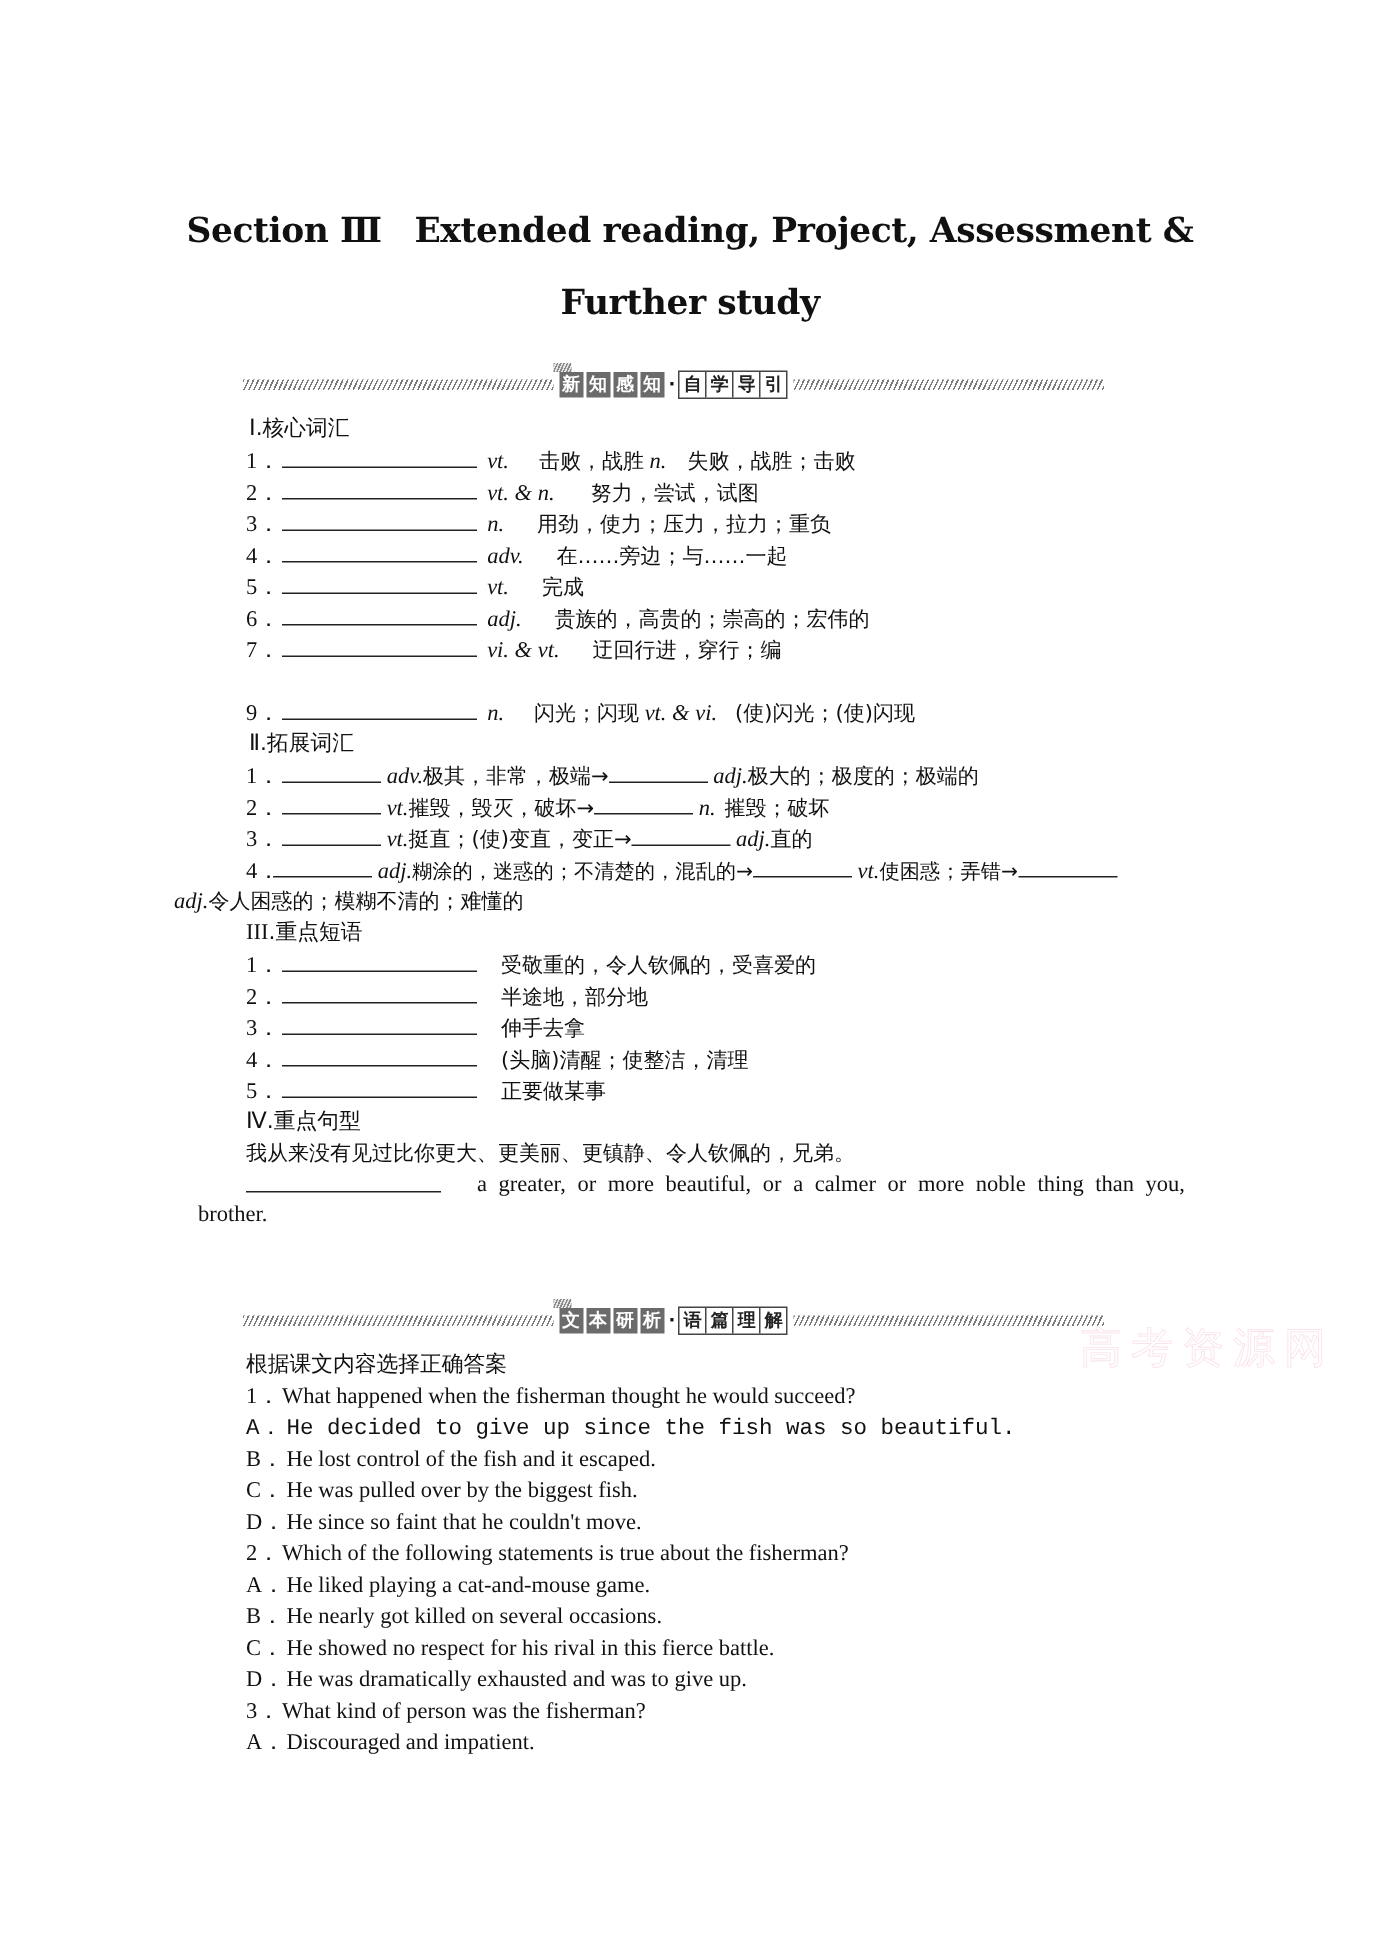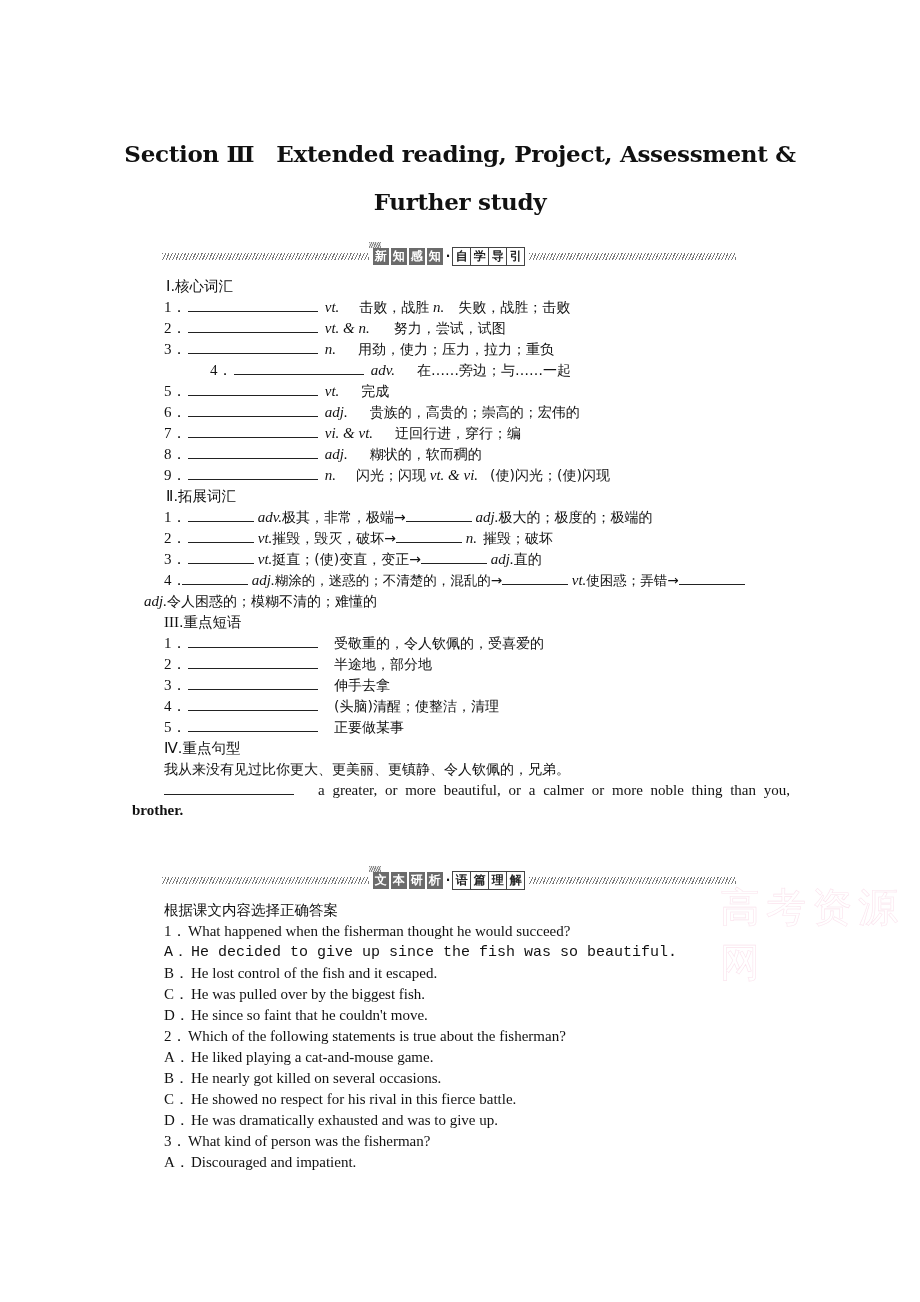--- a/index.html
+++ b/index.html
@@ -127,21 +127,21 @@
     .b-short { width: 66px; }
     .pos { font-style: italic; }
     .cn { font-family: "DejaVu Sans", sans-serif; font-size: 14px; }
     .sp { display: inline-block; }
 
     .watermark {
       position: absolute;
       left: 720px;
       top: 880px;
       font-family: "DejaVu Sans", sans-serif;
-      font-size: 40px;
+      font-size: 28px;
       letter-spacing: 6px;
       color: transparent;
       -webkit-text-stroke: 0.6px rgba(240, 170, 200, 0.55);
       opacity: 0.6;
     }
   </style>
 </head>
 <body>
 
 <div class="page">
@@ -183,44 +183,40 @@
   <div class="line" style="left:164px; top:318px;">
     <span class="num" style="width:24px">2．</span><span class="blank b-long"></span>
     <span class="pos" style="margin-left:3px">vt. &amp; n.</span><span class="sp" style="width:24px"></span><span class="cn">努力，尝试，试图</span>
   </div>
 
   <div class="line" style="left:164px; top:339px;">
     <span class="num" style="width:24px">3．</span><span class="blank b-long"></span>
     <span class="pos" style="margin-left:3px">n.</span><span class="sp" style="width:22px"></span><span class="cn">用劲，使力；压力，拉力；重负</span>
   </div>
 
-  <div class="line" style="left:164px; top:360px;margin-left:46px;">
+  <div class="line" style="left:164px; top:360px;">
     <span class="num" style="width:24px">4．</span><span class="blank b-long"></span>
     <span class="pos" style="margin-left:3px">adv.</span><span class="sp" style="width:22px"></span><span class="cn">在……旁边；与……一起</span>
   </div>
 
   <div class="line" style="left:164px; top:381px;">
     <span class="num" style="width:24px">5．</span><span class="blank b-long"></span>
     <span class="pos" style="margin-left:3px">vt.</span><span class="sp" style="width:22px"></span><span class="cn">完成</span>
   </div>
 
   <div class="line" style="left:164px; top:402px;">
     <span class="num" style="width:24px">6．</span><span class="blank b-long"></span>
     <span class="pos" style="margin-left:3px">adj.</span><span class="sp" style="width:22px"></span><span class="cn">贵族的，高贵的；崇高的；宏伟的</span>
   </div>
 
   <div class="line" style="left:164px; top:423px;">
     <span class="num" style="width:24px">7．</span><span class="blank b-long"></span>
     <span class="pos" style="margin-left:3px">vi. &amp; vt.</span><span class="sp" style="width:22px"></span><span class="cn">迂回行进，穿行；编</span>
   </div>
 
-  <div class="line" style="left:164px; top:444px;">
-    <span class="num" style="width:24px">8．</span><span class="blank b-long"></span>
-    <span class="pos" style="margin-left:3px">adj.</span><span class="sp" style="width:22px"></span><span class="cn">糊状的，软而稠的</span>
-  </div>
 
   <div class="line" style="left:164px; top:465px;">
     <span class="num" style="width:24px">9．</span><span class="blank b-long"></span>
     <span class="pos" style="margin-left:3px">n.</span><span class="sp" style="width:20px"></span><span class="cn">闪光；闪现</span>
     <span class="pos">vt. &amp; vi.</span><span class="sp" style="width:12px"></span><span class="cn">(使)闪光；(使)闪现</span>
   </div>
 
   <div class="line heading" style="left:166px; top:486px;">
     <span class="roman">Ⅱ</span><span>.拓展词汇</span>
   </div>
@@ -241,21 +237,21 @@
     <span class="num" style="width:24px">3．</span><span class="blank b-short"></span>
     <span class="pos">vt.</span><span class="cn">挺直；(使)变直，变正→</span><span class="blank b-short"></span>
     <span class="pos">adj.</span><span class="cn">直的</span>
   </div>
 
   <div class="line" style="left:164px; top:570px;">
     <span class="num" style="width:18px">4．</span><span class="blank b-short"></span>
     <span class="pos">adj.</span><span class="cn" style="font-size:13.5px">糊涂的，迷惑的；不清楚的，混乱的→</span><span class="blank b-short"></span>
     <span class="pos">vt.</span><span class="cn" style="font-size:13.5px">使困惑；弄错→</span><span class="blank b-short"></span>
   </div>
-  <div class="line" style="left:144px; top:591px;">
+  <div class="line" style="left:116px; top:591px;">
     <span class="pos">adj.</span><span class="cn">令人困惑的；模糊不清的；难懂的</span>
   </div>
 
   <div class="line heading" style="left:164px; top:612px;">
     <span class="roman">III</span><span>.重点短语</span>
   </div>
 
   <div class="line" style="left:164px; top:633px;">
     <span class="num" style="width:24px">1．</span><span class="blank b-long"></span><span class="sp" style="width:16px"></span><span class="cn">受敬重的，令人钦佩的，受喜爱的</span>
   </div>
@@ -273,21 +269,21 @@
   </div>
 
   <div class="line heading" style="left:164px; top:738px;">
     <span class="roman">Ⅳ</span><span>.重点句型</span>
   </div>
   <div class="line cn" style="left:164px; top:759px;">我从来没有见过比你更大、更美丽、更镇静、令人钦佩的，兄弟。</div>
   <div class="line" style="left:164px; top:780px; width:626px; display:flex; justify-content:space-between;">
     <span class="blank" style="width:130px"></span>
     <span style="flex:1; margin-left:24px; text-align:justify; text-align-last:justify;">a greater, or more beautiful, or a calmer or more noble thing than you,</span>
   </div>
-  <div class="line" style="left:132px; top:800px;font-weight:bold;">brother.</div>
+  <div class="line" style="left:132px; top:800px;">brother.</div>
 
   <div class="banner" style="top:869px;">
     <div class="hatch"></div>
     <div class="badge">
       <span class="corner"></span>
       <span class="dark-char">文</span>
       <span class="dark-char">本</span>
       <span class="dark-char">研</span>
       <span class="dark-char">析</span>
       <span class="dot">·</span>

